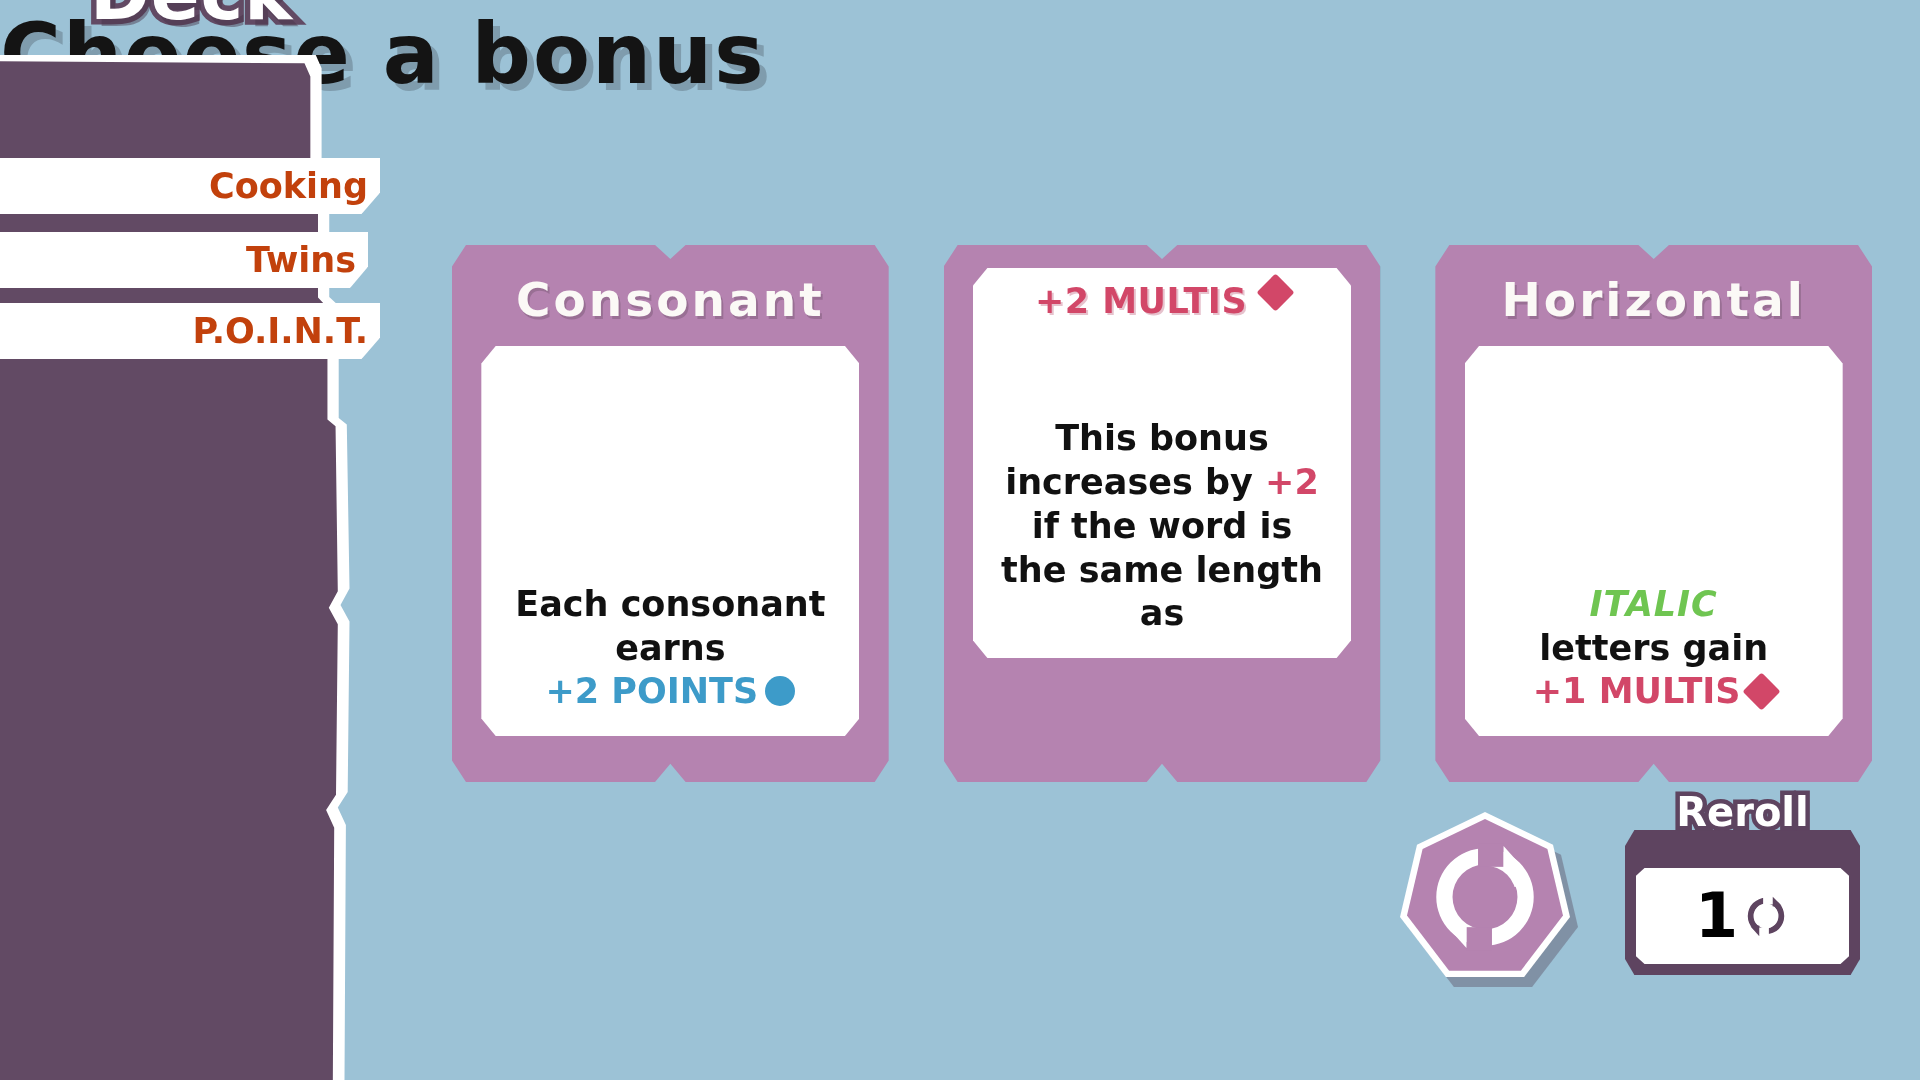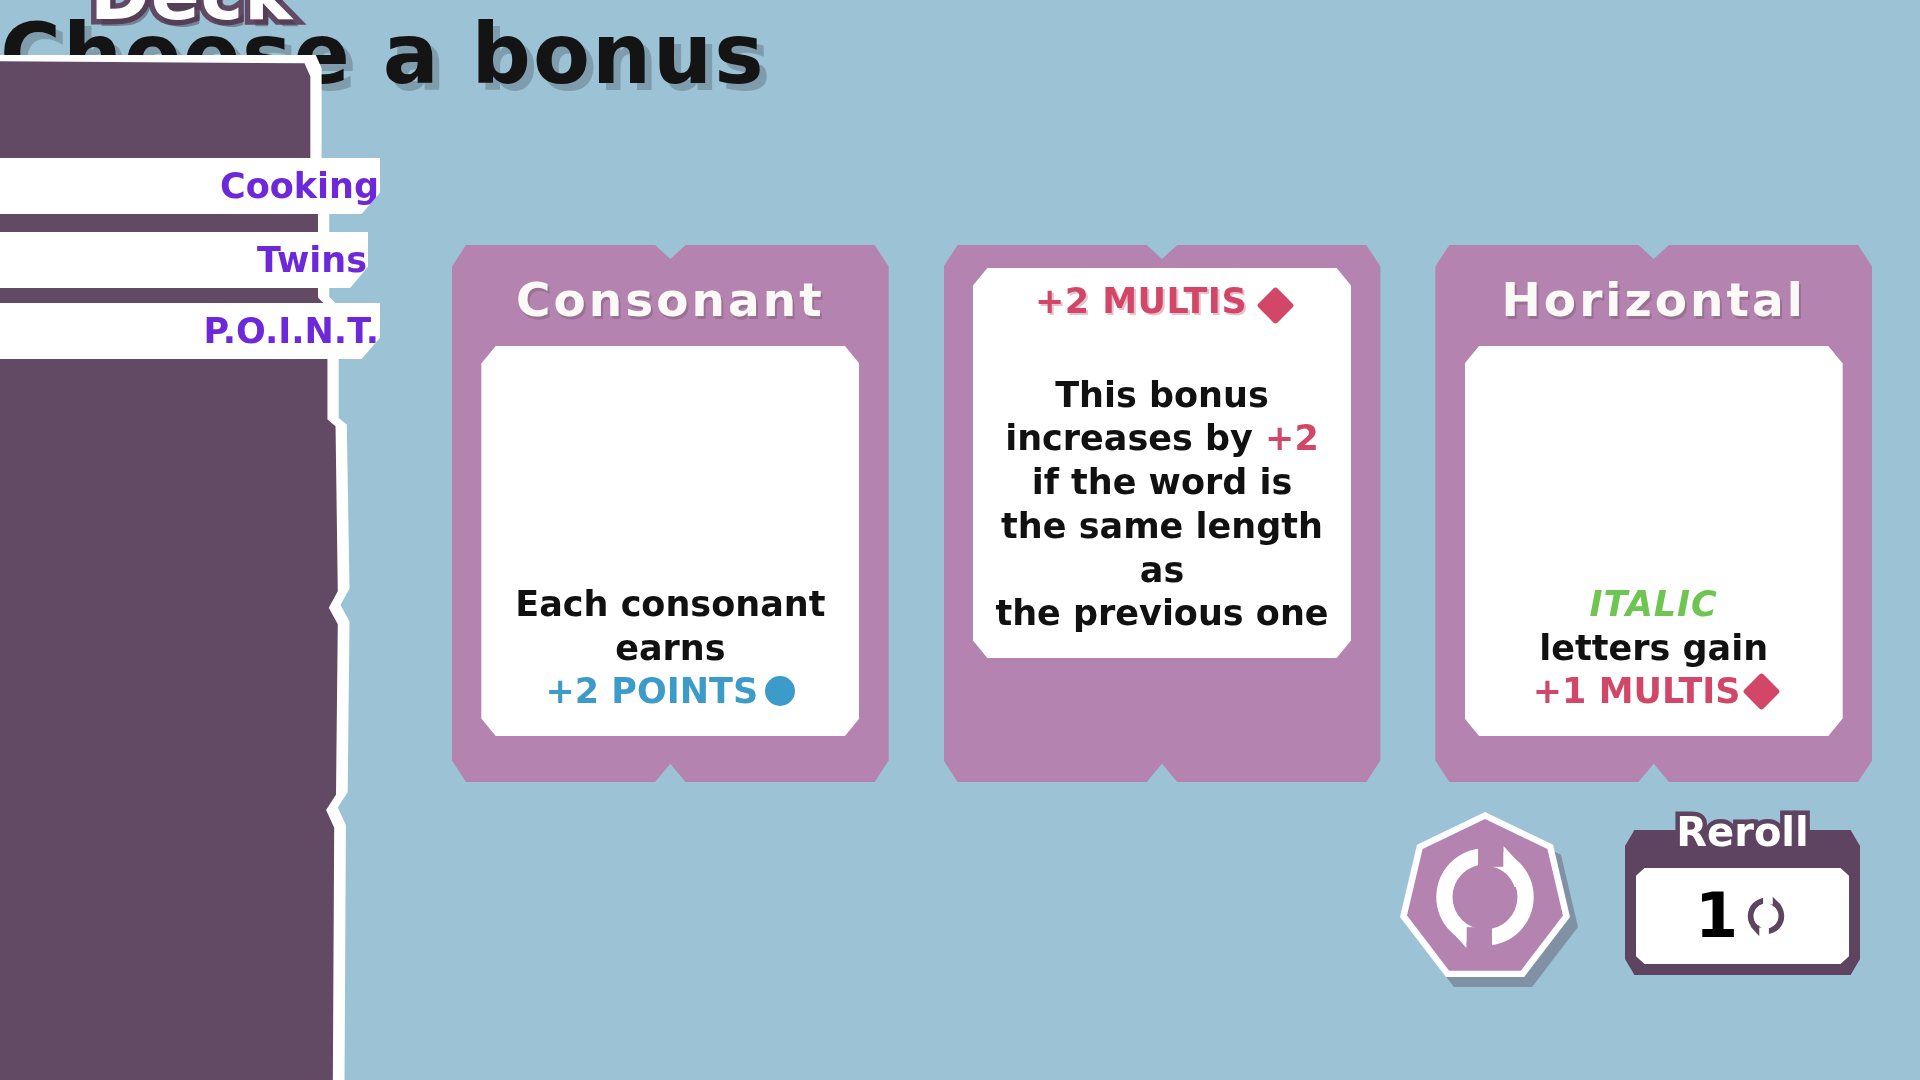--- a/index.html
+++ b/index.html
@@ -86,22 +86,22 @@
     display: flex;
     align-items: center;
     justify-content: flex-end;
     z-index: 12;
     box-shadow: 3px 4px 0 rgba(70,50,72,0.30);
   }
   .deck-strip span {
     font-family: "DejaVu Sans", sans-serif;
     font-weight: bold;
     font-size: 35px;
-    color: #6d28d9;
-    padding-right: 1px;
+    color: #c2410c;
+    padding-right: 12px;
     letter-spacing: 0px;
     white-space: nowrap;
   }
   #deck-strip-0 { top: 158px; width: 460px;
      clip-path: polygon(0 0, 100% 0, 100% 62%, 96% 100%, 0 100%); }
   #deck-strip-1 { top: 232px; width: 448px;
      clip-path: polygon(0 0, 100% 0, 100% 62%, 96% 100%, 0 100%); }
   #deck-strip-2 { top: 303px; width: 460px;
      clip-path: polygon(0 0, 100% 0, 100% 62%, 96% 100%, 0 100%); }
 
@@ -185,21 +185,21 @@
   .card-top-line {
     margin-top: 13px;
     font-family: "DejaVu Sans", sans-serif;
     font-weight: bold;
     font-size: 35px;
     letter-spacing: 0.5px;
     color: #d24768;
     text-shadow: 2px 2px 0 rgba(200,120,145,0.45);
     white-space: nowrap;
     display: flex;
-    align-items: flex-end;
+    align-items: flex-start;
     gap: 8px;
   }
   .card-top-line.placeholder { visibility: hidden; }
 
   .card-desc {
     margin-top: auto;
     margin-bottom: 22px;
     text-align: center;
     font-family: "DejaVu Sans", sans-serif;
     font-weight: bold;
@@ -290,21 +290,20 @@
     text-align: center;
     font-family: "DejaVu Sans", sans-serif;
     font-weight: bold;
     font-size: 40px;
     color: #ffffff;
     -webkit-text-stroke: 9px #5e4460;
     paint-order: stroke fill;
     letter-spacing: 0px;
     white-space: nowrap;
     z-index: 3;
-    margin-top: 20px;
   }
   #badge-value-box {
     position: absolute;
     left: 11px; top: 38px;
     width: 213px; height: 96px;
     background: #ffffff;
     clip-path: polygon(0% 8%, 4% 0%, 96% 0%, 100% 8%, 100% 92%, 96% 100%, 4% 100%, 0% 92%);
     display: flex;
     align-items: center;
     justify-content: center;
@@ -360,21 +359,20 @@
     <div class="card-body">
       <div class="card-top-line">
         <span>+2 MULTIS</span>
           <span class="pip pip-diamond"></span>
       </div>
       <div class="card-desc">
         <span class="black">This bonus</span><br>
         <span class="black">increases by </span><span class="pink">+2</span><br>
         <span class="black">if the word is</span><br>
         <span class="black">the same length as</span><br>
-        <span class="black">the previous one</span>
       </div>
     </div>
   </div>
 
   <div class="bonus-card">
     <div class="card-title">Horizontal</div>
     <div class="card-body">
       <div class="card-top-line placeholder"></div>
       <div class="card-desc">
         <span class="green">ITALIC</span><br>

